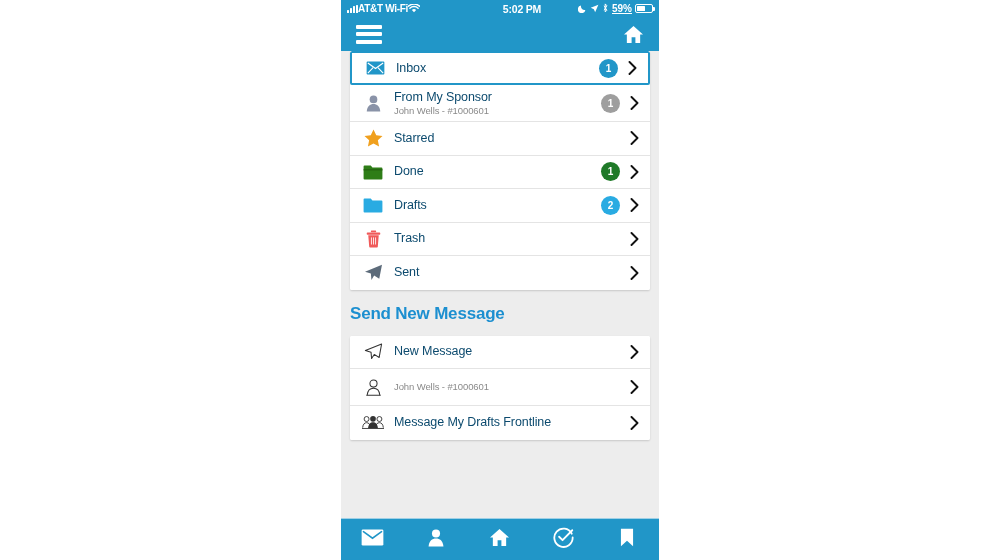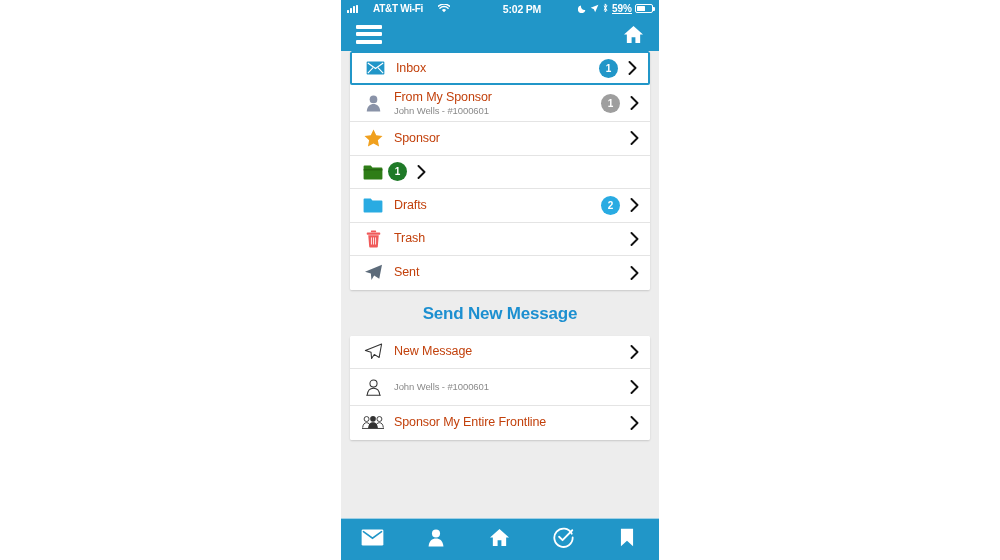--- a/index.html
+++ b/index.html
@@ -37,21 +37,21 @@
     height: 17px;
     background: #2196c8;
     color: #ffffff;
     display: flex;
     align-items: center;
     padding: 0 6px;
     font-size: 10.5px;
     font-weight: bold;
     flex: 0 0 auto;
   }
-  .sb-left { display: flex; align-items: center; gap: 15px; flex: 1 1 0; }
+  .sb-left { display: flex; align-items: center; gap: 0; flex: 1 1 0; }
   .sb-center { flex: 0 0 auto; font-size: 10.5px; font-weight: bold; letter-spacing: -0.2px; margin-left: 44px; }
   .sb-right { display: flex; align-items: center; justify-content: flex-end; gap: 3px; flex: 1 1 0; }
   .carrier { font-size: 10px; letter-spacing: -0.3px; }
   .signal-bars { display: flex; align-items: flex-end; gap: 1px; height: 8px; }
   .signal-bars i { display: block; width: 2px; background: #ffffff; border-radius: 0.5px; }
   .signal-bars i:nth-child(1) { height: 3px; }
   .signal-bars i:nth-child(2) { height: 5px; }
   .signal-bars i:nth-child(3) { height: 6.5px; }
   .signal-bars i:nth-child(4) { height: 8px; }
   .battery-pct { font-size: 10px; text-decoration: underline; }
@@ -133,21 +133,21 @@
   .row-icon {
     width: 30px;
     flex: 0 0 30px;
     display: flex;
     align-items: center;
     justify-content: center;
   }
   .row-text { flex: 1 1 auto; padding-left: 6px; min-width: 0; }
   .row-label {
     font-size: 12.5px;
-    color: #c2410c;
+    color: #0c4a6e;
     line-height: 15px;
     letter-spacing: -0.1px;
   }
   .row-sub {
     font-size: 9.5px;
     color: #8a8a8a;
     line-height: 12px;
     letter-spacing: -0.1px;
   }
   .row.two-line { min-height: 37px; padding-top: 3px; padding-bottom: 3px; justify-content: center; }
@@ -160,21 +160,21 @@
     font-weight: bold;
     display: flex;
     align-items: center;
     justify-content: center;
     flex: 0 0 auto;
     margin-right: 8px;
   }
   .chev { flex: 0 0 auto; width: 12px; display: flex; align-items: center; justify-content: center; }
 
   .section-title {
-    text-align: center;
+    text-align: left;
     color: #1c8fd0;
     font-size: 17px;
     font-weight: bold;
     padding: 14px 0 12px 0;
     letter-spacing: -0.2px;
   }
 
   
   .tab-bar {
     flex: 0 0 auto;
@@ -297,35 +297,38 @@
           </div>
         </div>
 
         <div class="row">
           <div class="row-icon">
             <svg width="19" height="18" viewBox="0 0 20 19">
               <path d="M10 0.6 12.9 6.7 19.5 7.5 14.6 12 15.9 18.6 10 15.3 4.1 18.6 5.4 12 0.5 7.5 7.1 6.7 Z" fill="#f0a01e"></path>
             </svg>
           </div>
           <div class="row-text">
-            <div class="row-label">Sponsor</div>
+            <div class="row-label">Starred</div>
           </div>
           <div class="chev">
             <svg width="9" height="14" viewBox="0 0 9 14">
                 <path d="M1.5 1 L7.5 7 L1.5 13" stroke="#111" stroke-width="1.9" fill="none" stroke-linecap="round" stroke-linejoin="round"></path>
               </svg>
           </div>
         </div>
 
         <div class="row">
           <div class="row-icon">
             <svg width="20" height="16" viewBox="0 0 21 17">
               <path d="M0.5 2.6 a1 1 0 0 1 1-1 h6.6 l1.8 2.1 h9.6 a1 1 0 0 1 1 1 v10.7 a1 1 0 0 1-1 1 H1.5 a1 1 0 0 1-1-1 Z" fill="#2e7d17"></path>
               <rect x="0.5" y="5.4" width="20" height="1.5" fill="#256512"></rect>
             </svg>
+          </div>
+          <div class="row-text">
+            <div class="row-label">Done</div>
           </div>
           <div class="badge" style="background:#1f7a28">1</div>
           <div class="chev">
             <svg width="9" height="14" viewBox="0 0 9 14">
                 <path d="M1.5 1 L7.5 7 L1.5 13" stroke="#111" stroke-width="1.9" fill="none" stroke-linecap="round" stroke-linejoin="round"></path>
               </svg>
           </div>
         </div>
 
         <div class="row">
@@ -426,21 +429,21 @@
               <circle cx="5" cy="4.2" r="2.7" fill="none" stroke="#333" stroke-width="1"></circle>
               <path d="M0.7 13.6 C1.1 9.7 2.9 8.2 5 8.2 s3.9 1.5 4.3 5.4" fill="none" stroke="#333" stroke-width="1"></path>
               <circle cx="19" cy="4.2" r="2.7" fill="none" stroke="#333" stroke-width="1"></circle>
               <path d="M14.7 13.6 C15.1 9.7 16.9 8.2 19 8.2 s3.9 1.5 4.3 5.4" fill="none" stroke="#333" stroke-width="1"></path>
               <circle cx="12" cy="4" r="3.1" fill="#333"></circle>
               <path d="M6.6 14.3 C7.1 9.6 9.3 7.8 12 7.8 s4.9 1.8 5.4 6.5 Z" fill="#333"></path>
               <path d="M0.4 14.5 h23.2" stroke="#333" stroke-width="1" stroke-linecap="round"></path>
             </svg>
           </div>
           <div class="row-text">
-            <div class="row-label">Sponsor My Entire Frontline</div>
+            <div class="row-label">Message My Drafts Frontline</div>
           </div>
           <div class="chev">
             <svg width="9" height="14" viewBox="0 0 9 14">
                 <path d="M1.5 1 L7.5 7 L1.5 13" stroke="#111" stroke-width="1.9" fill="none" stroke-linecap="round" stroke-linejoin="round"></path>
               </svg>
           </div>
         </div>
 
       </div>
     </div>

